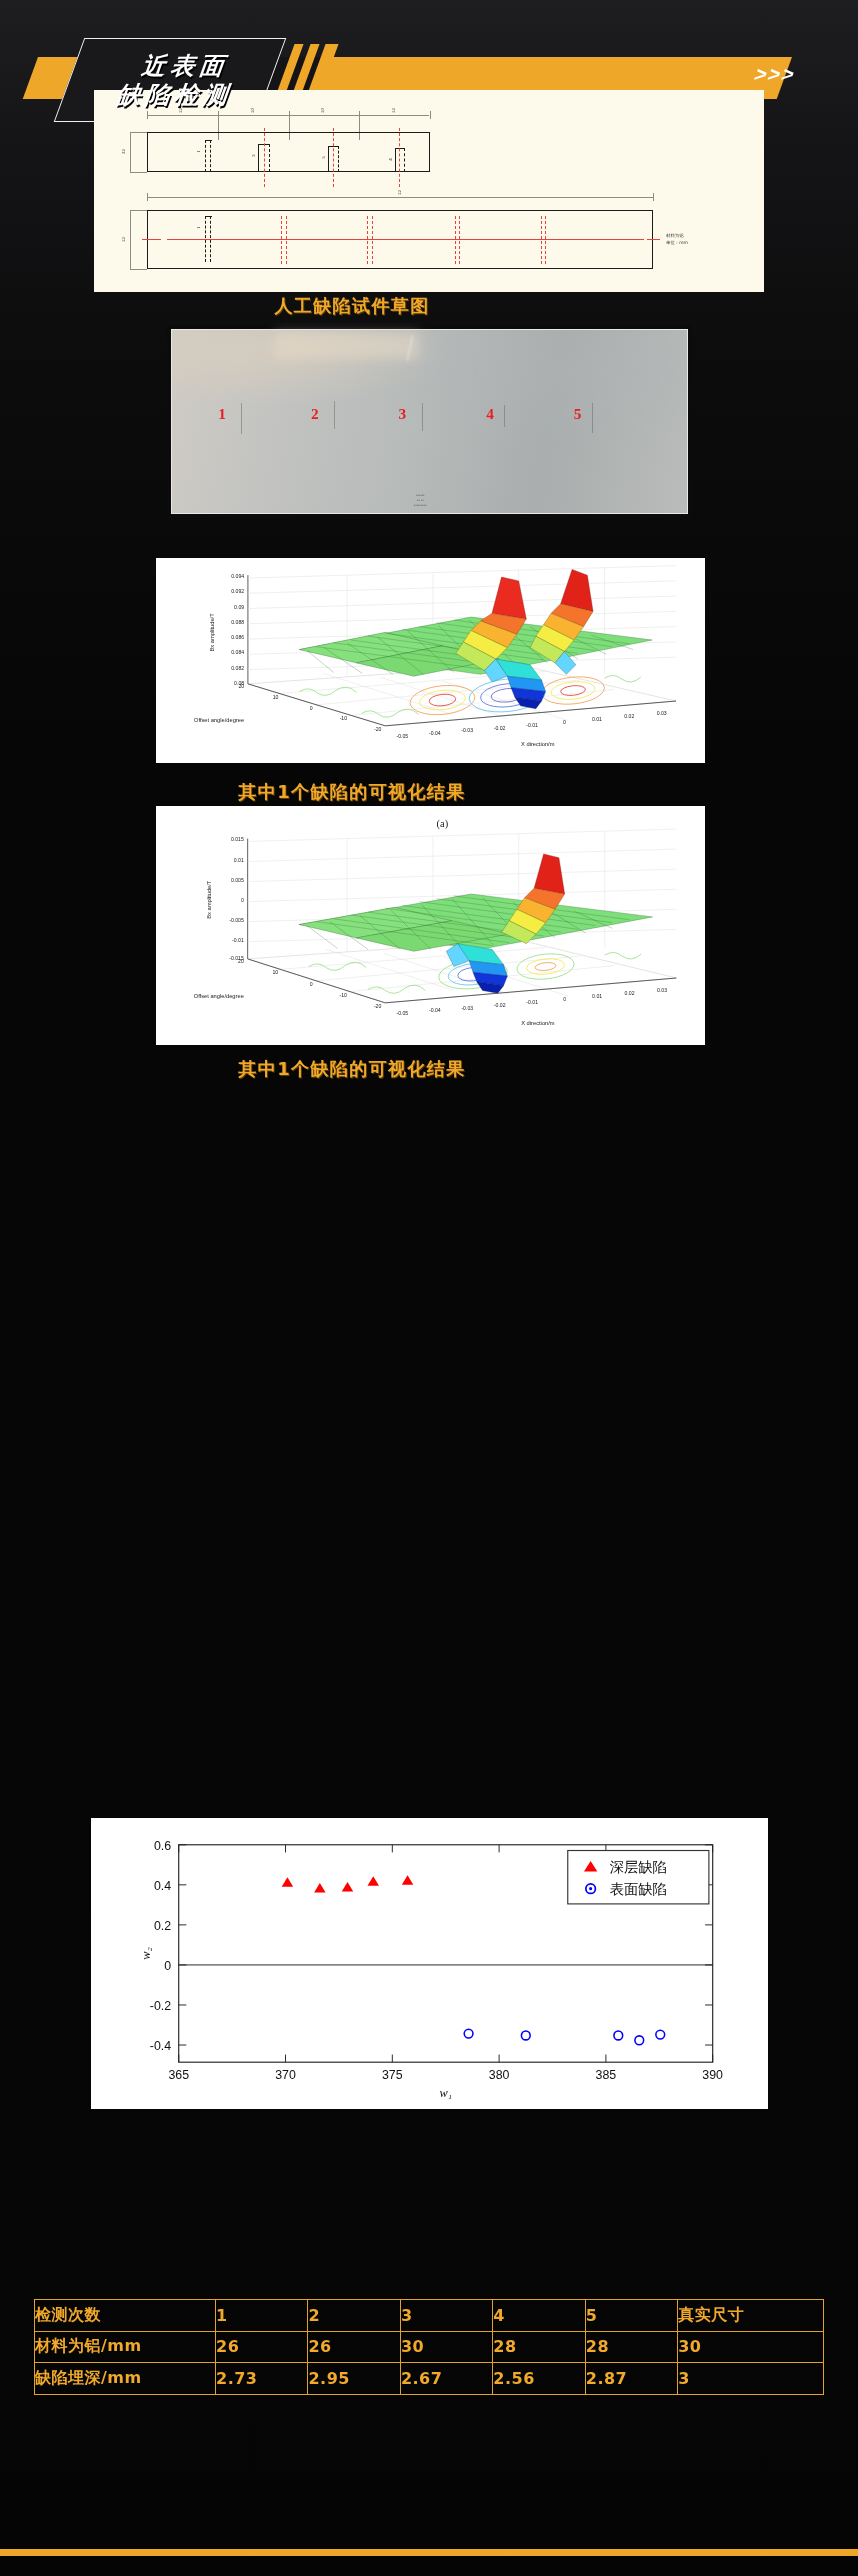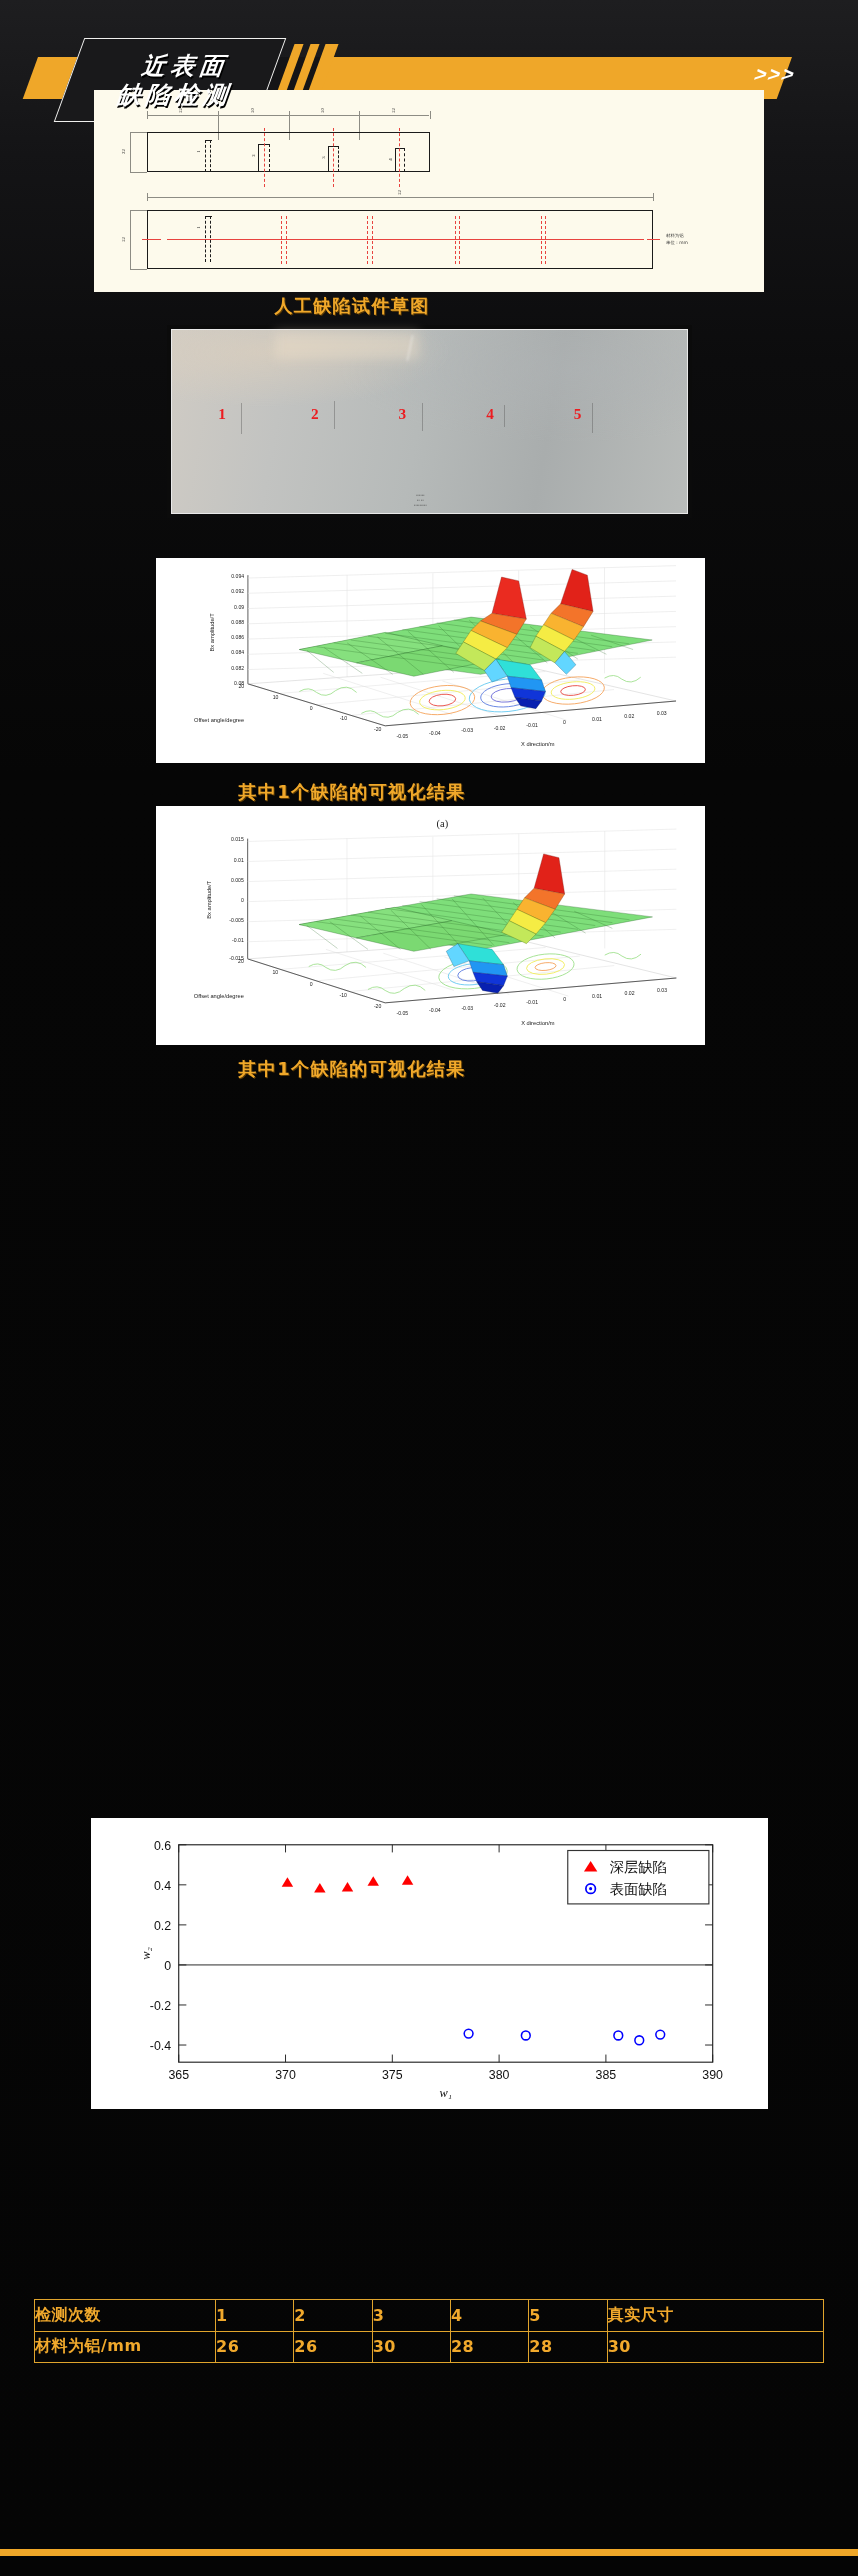--- a/index.html
+++ b/index.html
@@ -567,19 +567,28 @@
       </tr>
       <tr>
         <td class="rowhdr">材料为铝/mm</td>
         <td>26</td>
         <td>26</td>
         <td>30</td>
         <td>28</td>
         <td>28</td>
         <td>30</td>
       </tr>
+      <tr>
+        <td class="rowhdr">缺陷埋深/mm</td>
+        <td>2.73</td>
+        <td>2.95</td>
+        <td>2.67</td>
+        <td>2.56</td>
+        <td>2.87</td>
+        <td>3</td>
+      </tr>
     </tbody>
   </table>
 
 
   <div class="foot-rule"></div>
 </div>
 
 
 </body></html>

